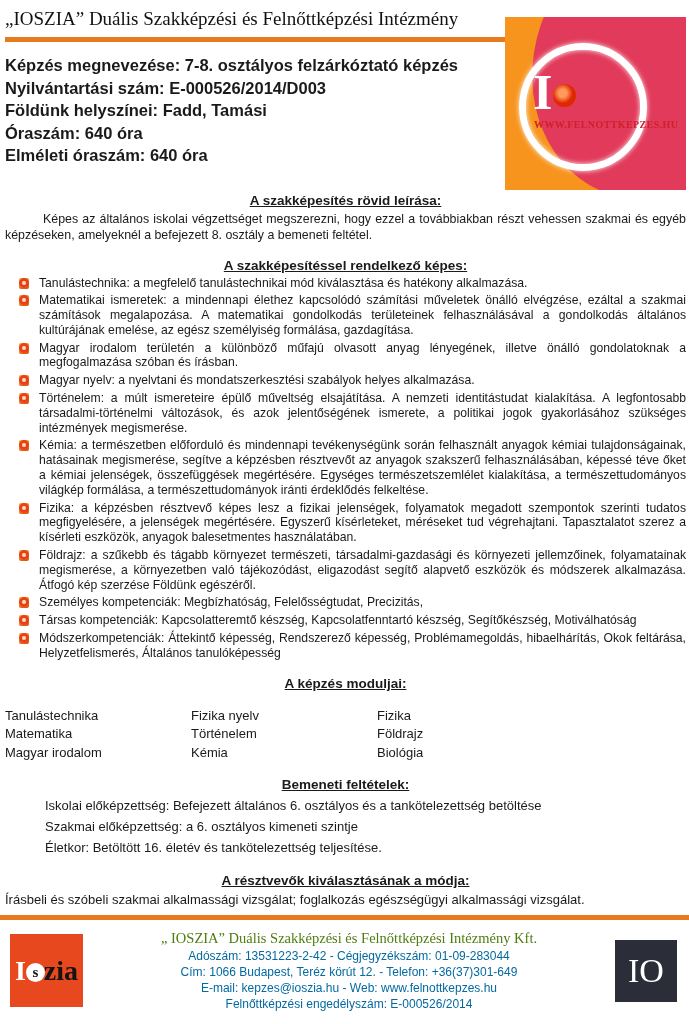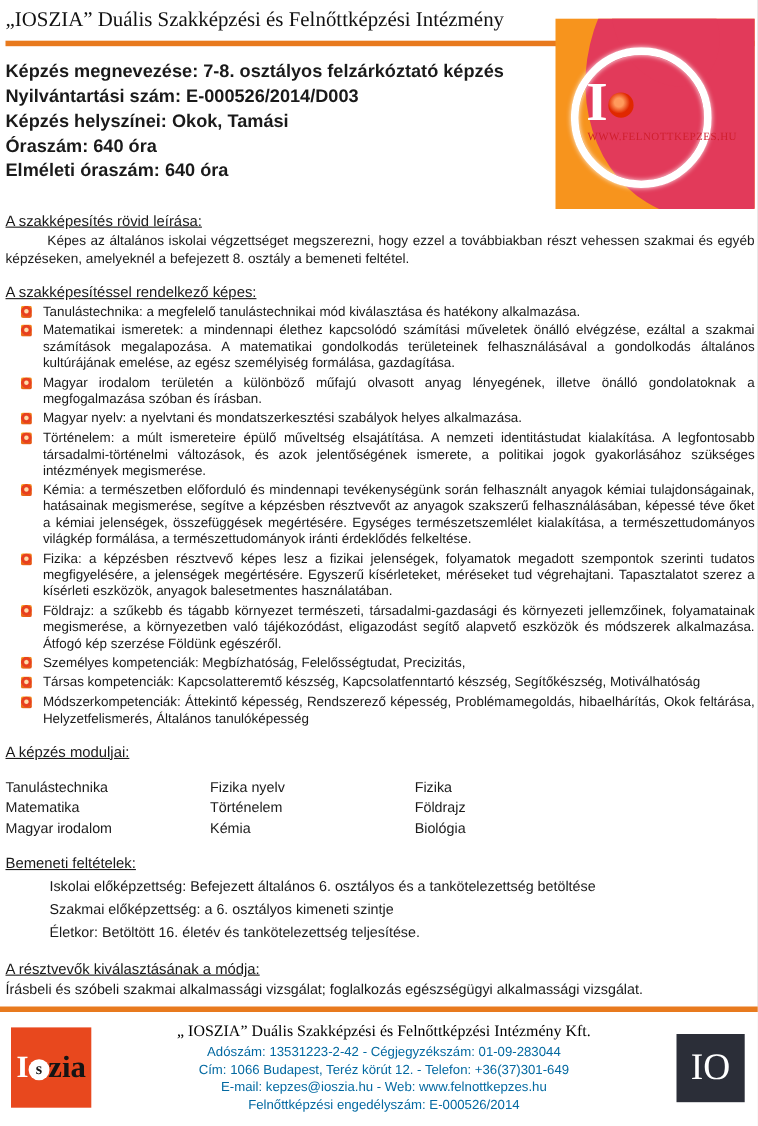--- a/index.html
+++ b/index.html
@@ -59,28 +59,29 @@
     font-family:"Liberation Serif", serif; font-weight:bold; font-size:50px;
   }
   .logo .word .l-i { color:#fff; }
   .logo .word .l-disc {
     width:23px; height:23px; border-radius:50%; margin:6px -1px 0 1px;
     background:radial-gradient(circle at 42% 40%, #ff9a5c 0 4px, #e02800 10px);
   }
   .logo .word .l-zia { color:#141414; }
   .logo .url {
     position:absolute; top:102px; left:29px;
-    font-family:"Liberation Serif", serif; font-weight:normal;
+    font-family:"Liberation Serif", serif; font-weight:bold;
     font-size:10px; letter-spacing:.4px; color:var(--url_red,#cf1f2e);
   }
 
   
   .sec-h {
-    font-size:13.5px; font-weight:normal; text-decoration:underline;
+    font-size:13.5px; font-weight:bold; text-decoration:underline;
     margin:15px 0 3px 0;
+    text-align:center;
   }
   .para { font-size:12.4px; line-height:16px; text-align:justify; }
   .para.indent { text-indent:38px; }
 
   
   ul.cap-list { list-style:none; margin-top:2px; }
   ul.cap-list li {
     position:relative; padding-left:34px; margin-bottom:3px;
     font-size:12.2px; line-height:14.8px; text-align:justify;
   }
@@ -120,42 +121,42 @@
     flex:0 0 auto;
   }
   .f-logo-left .f-i { color:#fff; }
   .f-disc {
     width:19px; height:19px; background:#fff; border-radius:50%;
     color:#141414; display:inline-flex; align-items:center; justify-content:center;
     font-size:15px; margin:4px -1px 0 0;
   }
   .f-logo-left .f-zia { color:#141414; }
   .f-center { flex:1; text-align:center; padding:0 6px; }
-  .f-company { font-family:"Liberation Serif", serif; font-size:14.5px; line-height:19px; color:#000000; }
+  .f-company { font-family:"Liberation Serif", serif; font-size:14.5px; line-height:19px; color:#4d7c0f; }
   .f-line { font-size:12px; line-height:16px; color:#0369a1; }
   .f-logo-right {
     width:62px; height:62px; background:var(--dark_navy,#2b2e38);
     color:#fff; display:flex; align-items:center; justify-content:center;
     font-family:Liberation Serif, serif; font-size:34px;
     flex:0 0 auto;
   }
 </style>
 </head>
 <body>
 
 <div class="page">
   <div class="content">
 
     <h1 class="doc-title">„IOSZIA” Duális Szakképzési és Felnőttképzési Intézmény</h1>
     <div class="accent-rule"></div>
 
     <div class="course-block">
       <div>Képzés megnevezése: 7-8. osztályos felzárkóztató képzés</div>
       <div>Nyilvántartási szám: E-000526/2014/D003</div>
-      <div>Képzés helyszínei: Okok, Tamási</div>
+      <div>Földünk helyszínei: Fadd, Tamási</div>
       <div>Óraszám: 640 óra</div>
       <div>Elméleti óraszám: 640 óra</div>
     </div>
 
     <div class="logo">
       <div class="pink"></div>
       <div class="pink2"></div>
       <div class="ring"></div>
       <div class="word">
         <span class="l-i">I</span>

